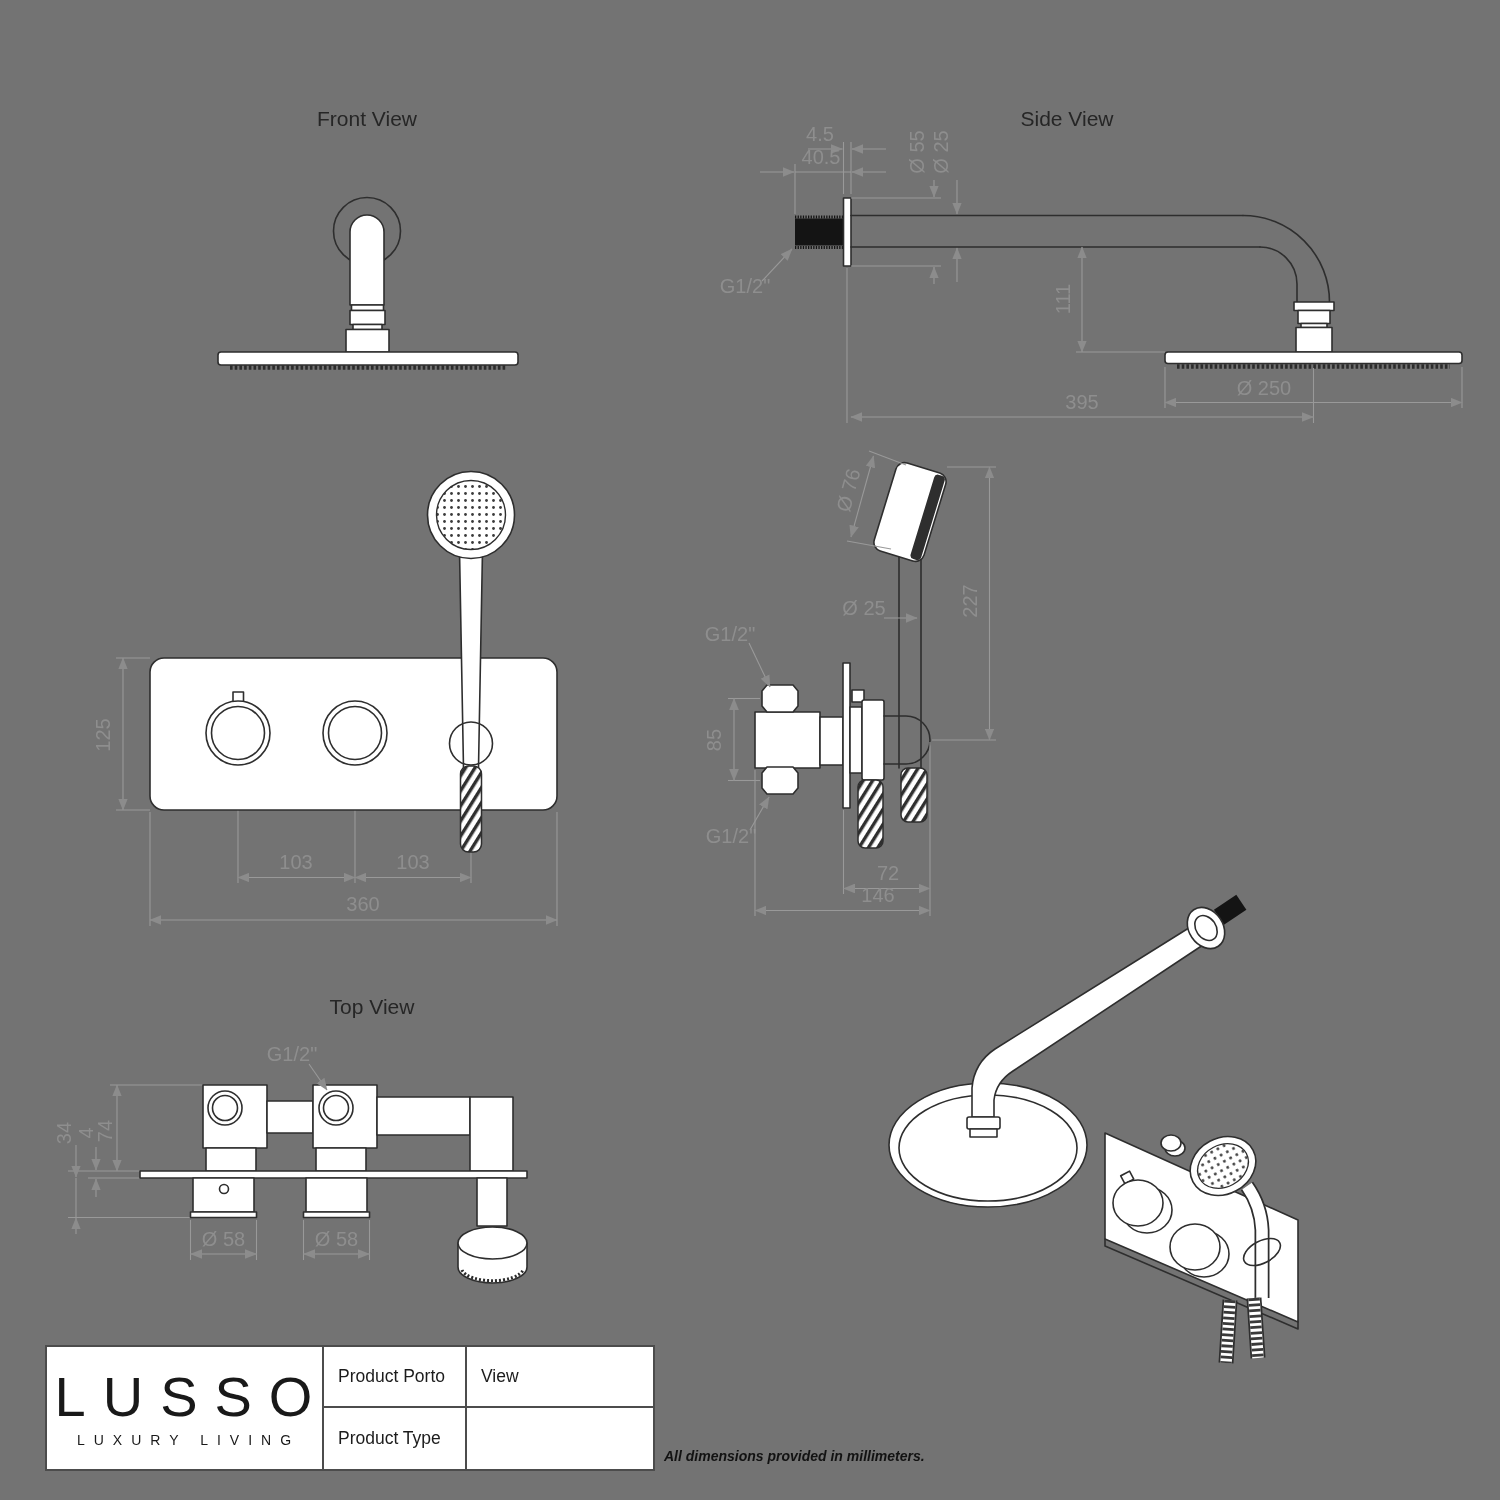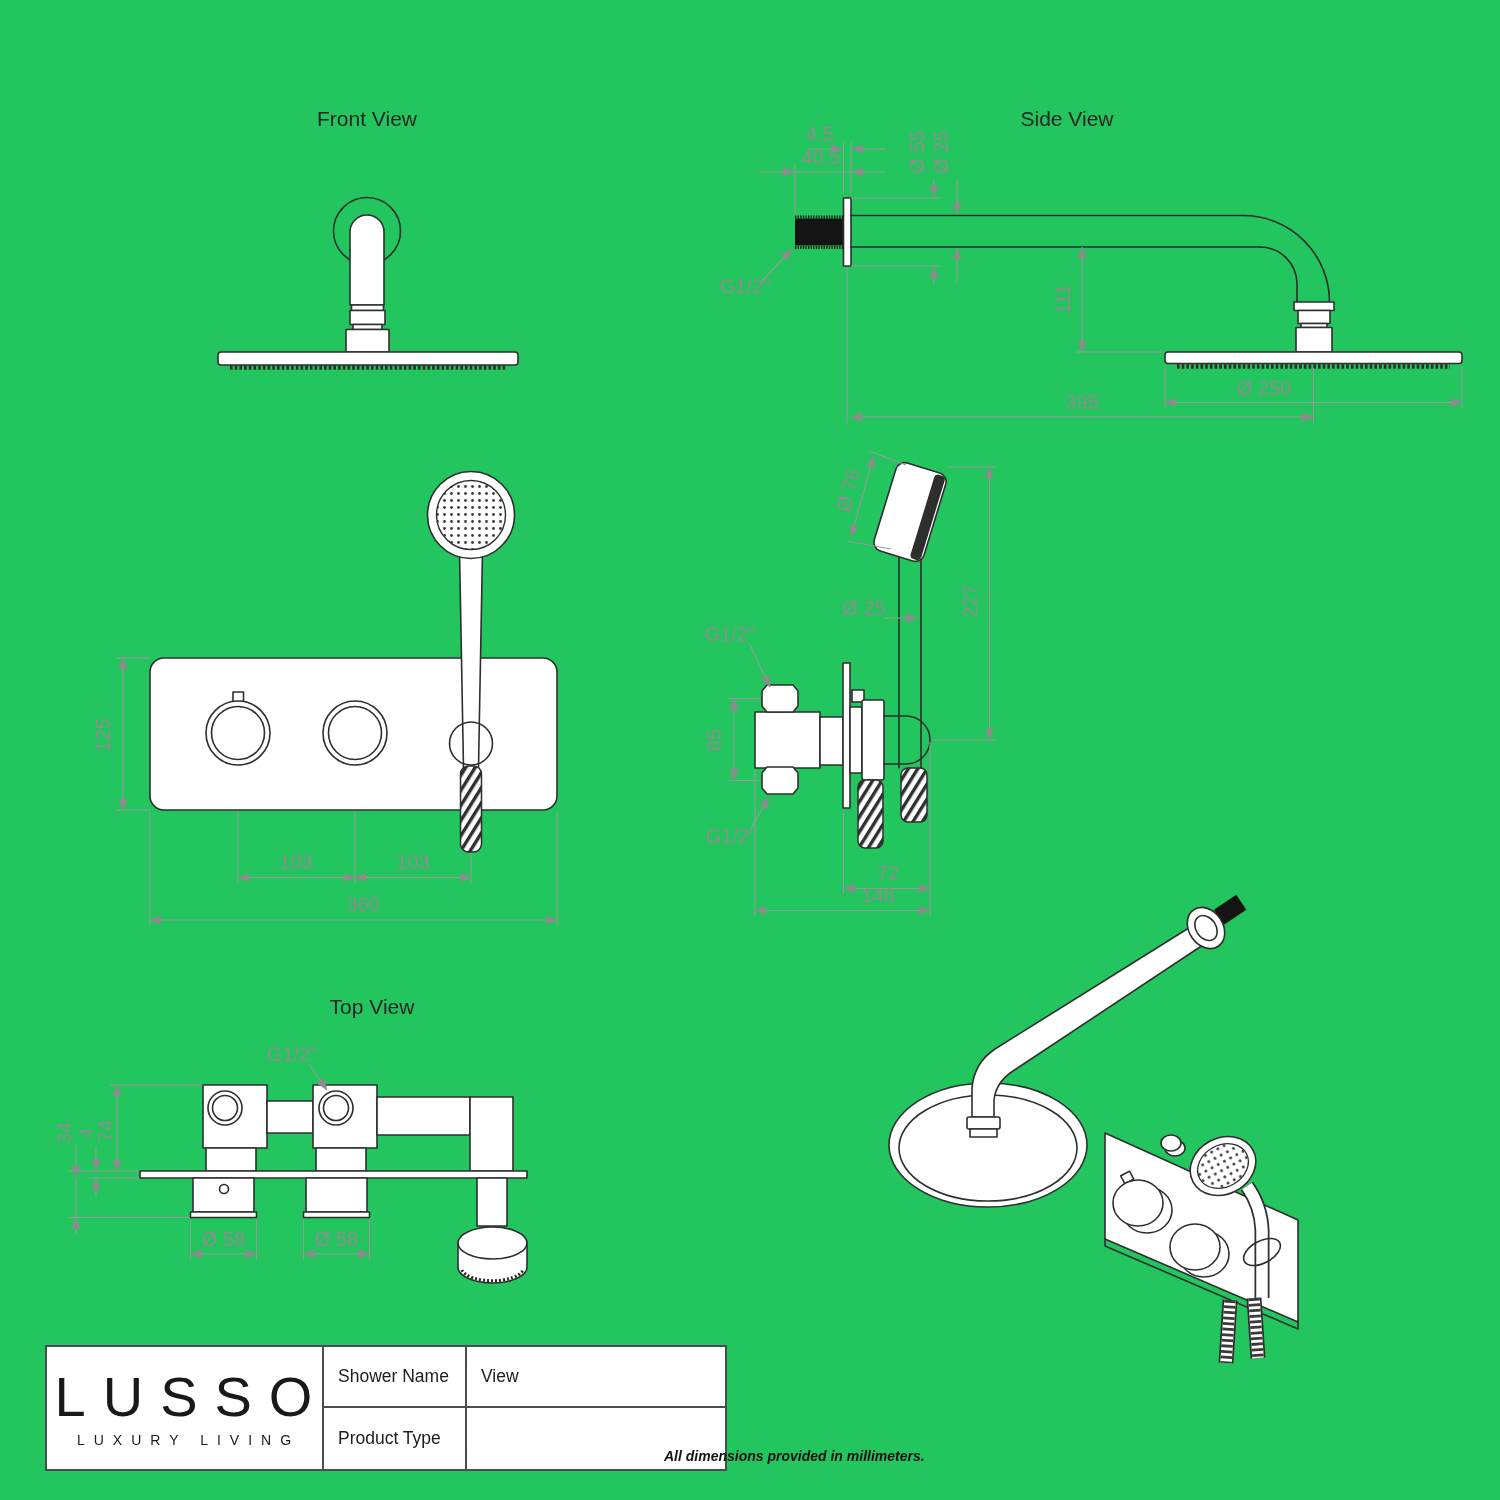--- a/index.html
+++ b/index.html
@@ -1,30 +1,30 @@
 <!DOCTYPE html>
 <html><head>
 <meta charset="utf-8">
 <style>
   html,body{margin:0;padding:0;background:#fff;}
-  .canvas{position:relative;width:1500px;height:1500px;background:#22c55e;
+  .canvas{position:relative;width:1500px;height:1500px;background:#737373;
           font-family:"Liberation Sans",sans-serif;overflow:hidden;}
   svg{position:absolute;left:0;top:0;}
   
   .ln{fill:none;stroke:#2e2e2e;stroke-width:1.6;stroke-linejoin:round;stroke-linecap:round;}
   .lnf{fill:#fff;stroke:#2e2e2e;stroke-width:1.6;stroke-linejoin:round;stroke-linecap:round;}
   .dk{fill:#141414;stroke:none;}
   .noz{fill:none;stroke:#2c2c2c;stroke-width:4.5;stroke-dasharray:2.6 2.1;}
   .ser{fill:none;stroke:#141414;stroke-width:3;stroke-dasharray:1.3 1.3;}
   
   .dim{fill:none;stroke:#999;stroke-width:1.1;}
   .dimtxt{font-family:"Liberation Sans",sans-serif;font-size:20px;fill:#8e8e8e;}
   .vtitle{font-family:"Liberation Sans",sans-serif;font-size:21px;fill:#262626;}
   
-  .tblock{position:absolute;left:45px;top:1345px;width:682px;height:126px;
+  .tblock{position:absolute;left:45px;top:1345px;width:610px;height:126px;
           display:flex;border:2px solid #4c4c4c;box-sizing:border-box;background:#fff;}
   .logo{width:277px;border-right:2px solid #4c4c4c;display:flex;flex-direction:column;
         align-items:center;justify-content:center;box-sizing:border-box;}
   .brand{font-size:56px;letter-spacing:17px;padding-left:15px;font-weight:500;color:#191919;line-height:1;}
   .tagline{font-size:14px;letter-spacing:9px;padding-left:8px;margin-top:7px;color:#191919;}
   .tgrid{flex:1;display:grid;grid-template-columns:143px 1fr;grid-template-rows:1fr 1fr;}
   .tcell{display:flex;align-items:center;padding-left:14px;font-size:17.5px;color:#1c1c1c;
          box-sizing:border-box;border:0 solid #4c4c4c;}
   .tcell.bb{border-bottom-width:2px;}
   .tcell.br{border-right-width:2px;}
@@ -385,20 +385,20 @@
     </g>
   </g>
 </svg>
 
 <div class="tblock">
   <div class="logo">
     <div class="brand">LUSSO</div>
     <div class="tagline">LUXURY LIVING</div>
   </div>
   <div class="tgrid">
-    <div class="tcell bb br">Shower Name</div>
+    <div class="tcell bb br">Product Porto</div>
     <div class="tcell bb">View</div>
     <div class="tcell br">Product Type</div>
   </div>
 </div>
 
 <div class="note">All dimensions provided in millimeters.</div>
 </div>
 
 </body></html>

